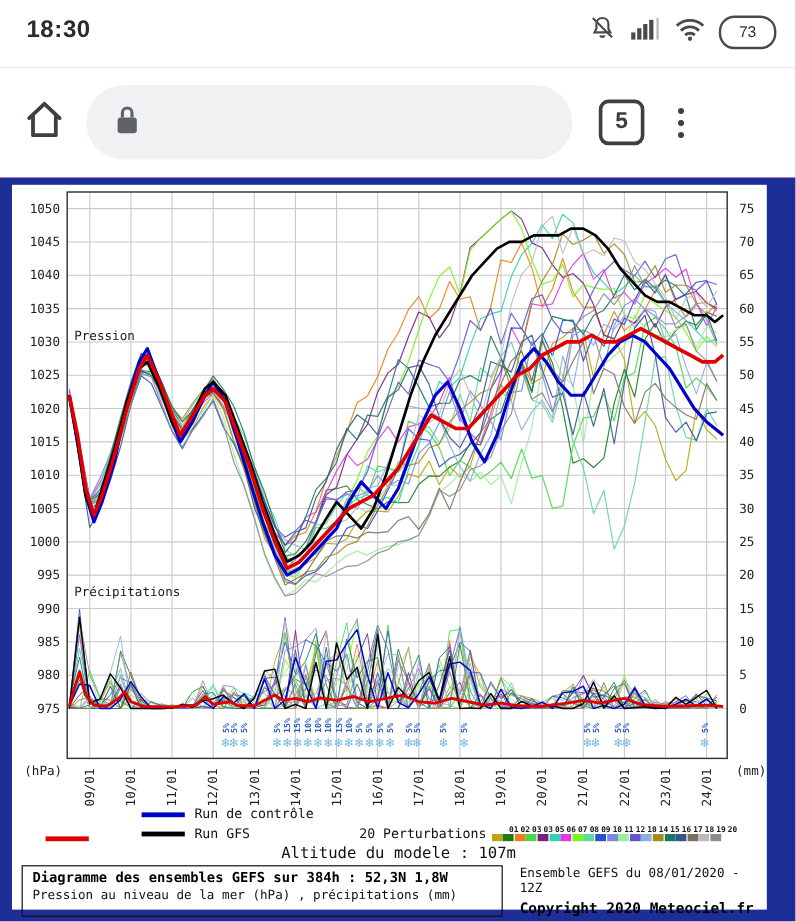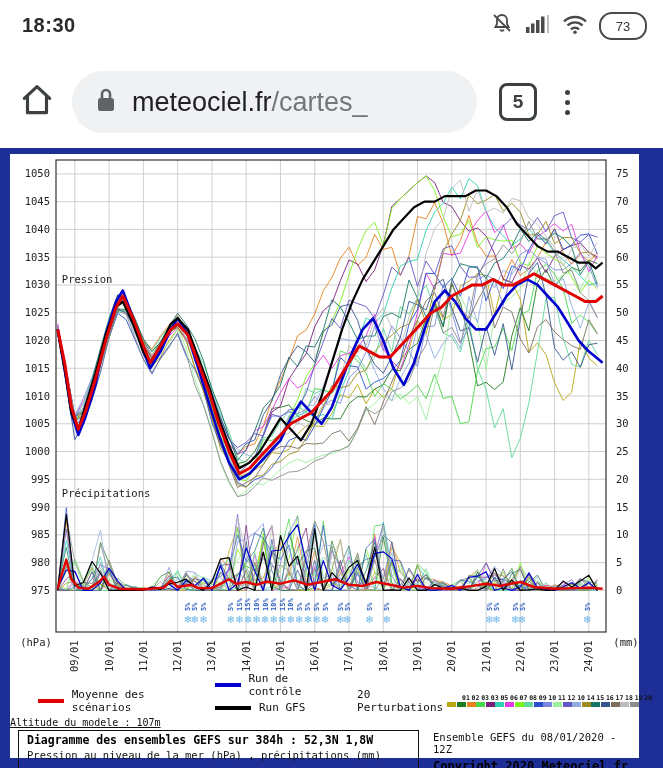--- a/index.html
+++ b/index.html
@@ -30,21 +30,21 @@
   .legend-item{display:flex;align-items:center;gap:8px;}
   .swatch{display:inline-block;width:36px;height:4px;}
   .legend-stack{margin-left:44px;display:flex;flex-direction:column;gap:3px;}
   .legend-stack>div{display:flex;align-items:center;gap:8px;}
   .pert-legend{margin-left:38px;display:flex;align-items:center;gap:4px;}
   #pert-squares{display:flex;}
   .pert-col{display:flex;flex-direction:column;align-items:center;width:9.6px;}
   .pert-col b{font-size:6.5px;font-weight:bold;color:#111;line-height:6px;margin-left:28px;}
   .pert-col i{width:9px;height:5.5px;margin-top:1px;}
 
-  .alt-note{width:420px;text-align:left;font-size:10px;color:#111;margin-top:3px;text-decoration:underline;}
+  .alt-note{width:420px;text-align:right;font-size:13px;color:#111;margin-top:3px;}
   .bottom-row{display:flex;margin:2px 0 0 8px;}
   .title-box{border:1.5px solid #111;padding:2px 8px 3px 8px;width:388px;}
   .title-main{font-size:11.5px;font-weight:bold;color:#000;white-space:nowrap;}
   .title-sub{font-size:10.5px;color:#111;margin-top:2px;white-space:nowrap;}
   .credit-box{margin-left:14px;padding-top:1px;}
   .credit-run{font-size:10.5px;color:#111;}
   .credit-copy{font-size:12px;font-weight:bold;color:#000;margin-top:4px;}
 </style>
 </head>
 <body>
@@ -90,21 +90,20 @@
           <path d="M4 11 L12 3.5 L20 11 M6 9.5 V20 H18 V9.5" fill="none" stroke="#3c4043" stroke-width="2" stroke-linejoin="round" stroke-linecap="round"></path>
         </svg>
     </span>
     <div class="url-pill">
       <span>
         <svg width="24" height="28" viewBox="0 0 24 28">
             <rect x="4" y="12" width="16" height="13" rx="2.5" fill="#5f6368"></rect>
             <path d="M8 12 V8a4 4 0 0 1 8 0 v4" fill="none" stroke="#5f6368" stroke-width="2.6"></path>
           </svg>
       </span>
-      <span class="url-text"><span>meteociel.fr</span><span class="url-path">/cartes_</span></span>
     </div>
     <div class="tab-btn">
         <span>5</span>
       </div>
     <div class="menu-btn">
         <i></i>
         <i></i>
         <i></i>
       </div>
   </div>
@@ -296,21 +295,20 @@
           <text text-anchor="start" font-size="7" font-weight="bold" fill="#2e5fc0" font-family="DejaVu Sans Mono, monospace" transform="translate(507.69003115264803,456.898823529412) rotate(-90)">5%</text>
           <text x="512.0436137071652" y="468.5599999999997" text-anchor="middle" font-size="10" fill="#6db6e8" font-family="DejaVu Sans, sans-serif">❄</text>
           <text text-anchor="start" font-size="7" font-weight="bold" fill="#2e5fc0" font-family="DejaVu Sans Mono, monospace" transform="translate(514.5436137071652,456.898823529412) rotate(-90)">5%</text>
           <text x="577.1526479750779" y="468.5599999999997" text-anchor="middle" font-size="10" fill="#6db6e8" font-family="DejaVu Sans, sans-serif">❄</text>
           <text text-anchor="start" font-size="7" font-weight="bold" fill="#2e5fc0" font-family="DejaVu Sans Mono, monospace" transform="translate(579.6526479750779,456.898823529412) rotate(-90)">5%</text>
         </svg>
 
       <div class="legend-row">
         <div class="legend-item">
           <span class="swatch" id="sw-mean" style="background: rgb(224, 0, 0);"></span>
-          <span>Moyenne des scénarios</span>
         </div>
         <div class="legend-stack">
           <div>
             <span class="swatch" id="sw-control" style="background: rgb(0, 0, 204);"></span>
             <span>Run de contrôle</span>
           </div>
           <div>
             <span class="swatch" id="sw-gfs" style="background: rgb(0, 0, 0);"></span>
             <span>Run GFS</span>
           </div>

